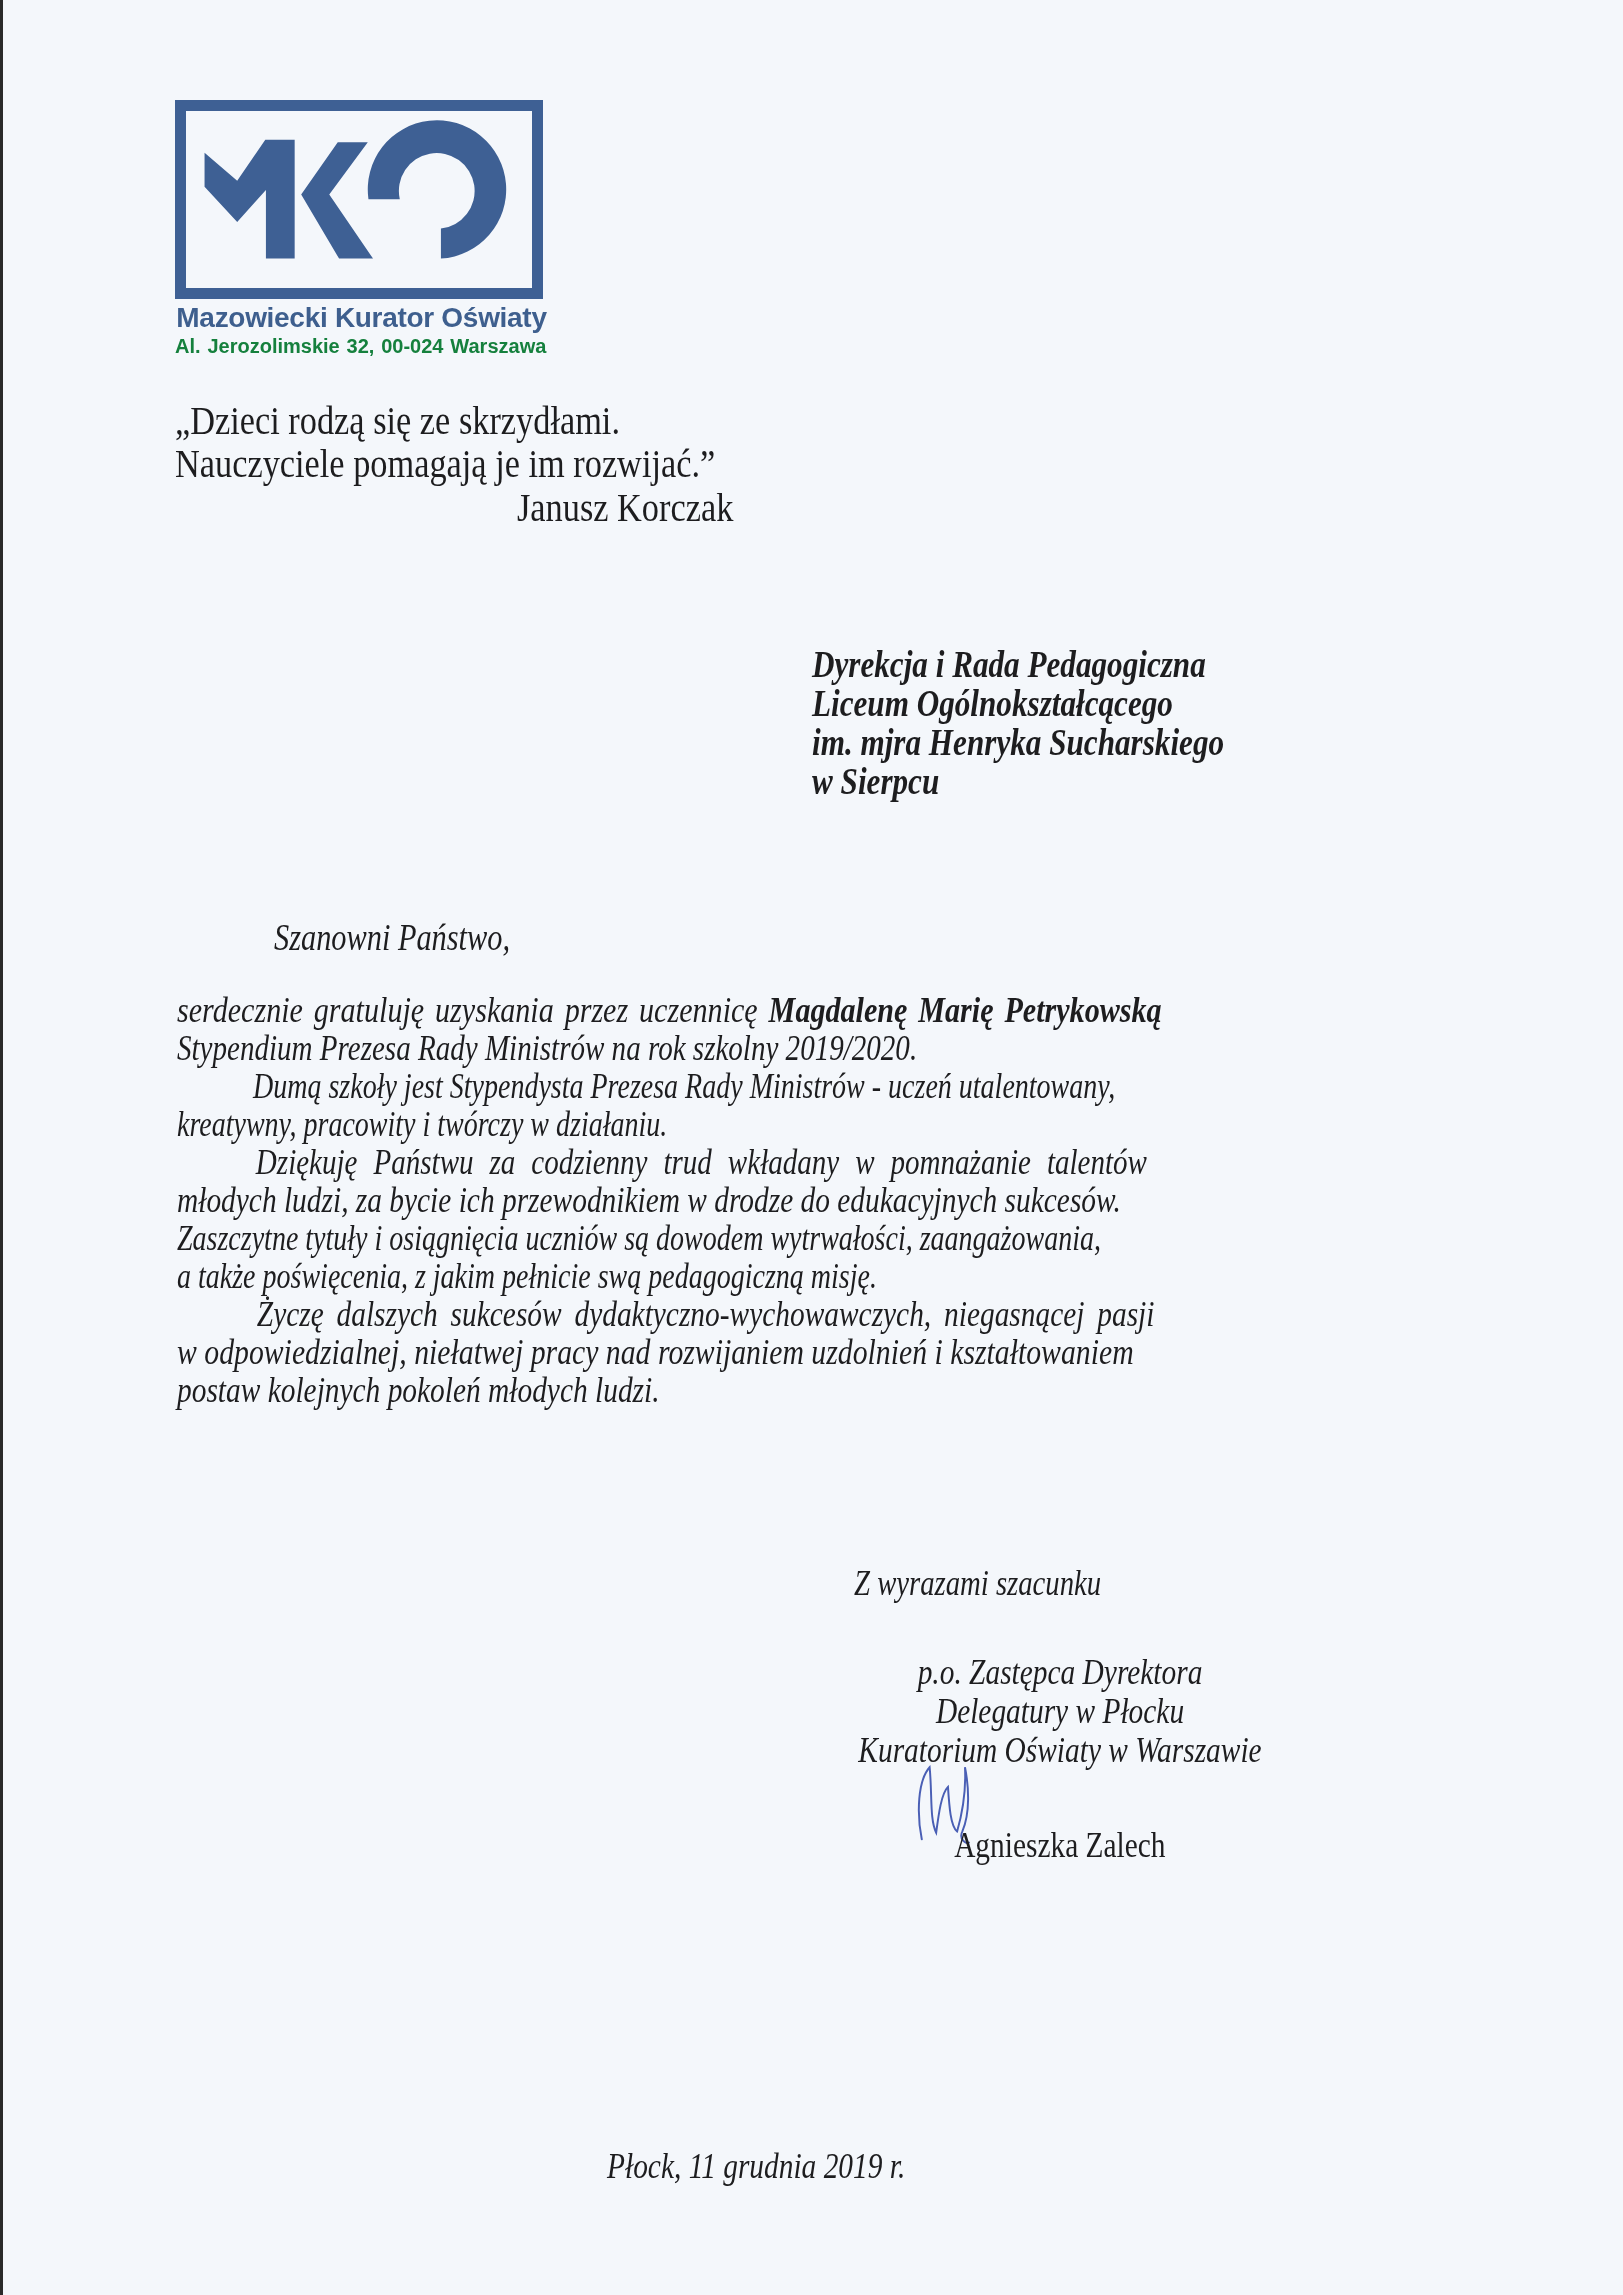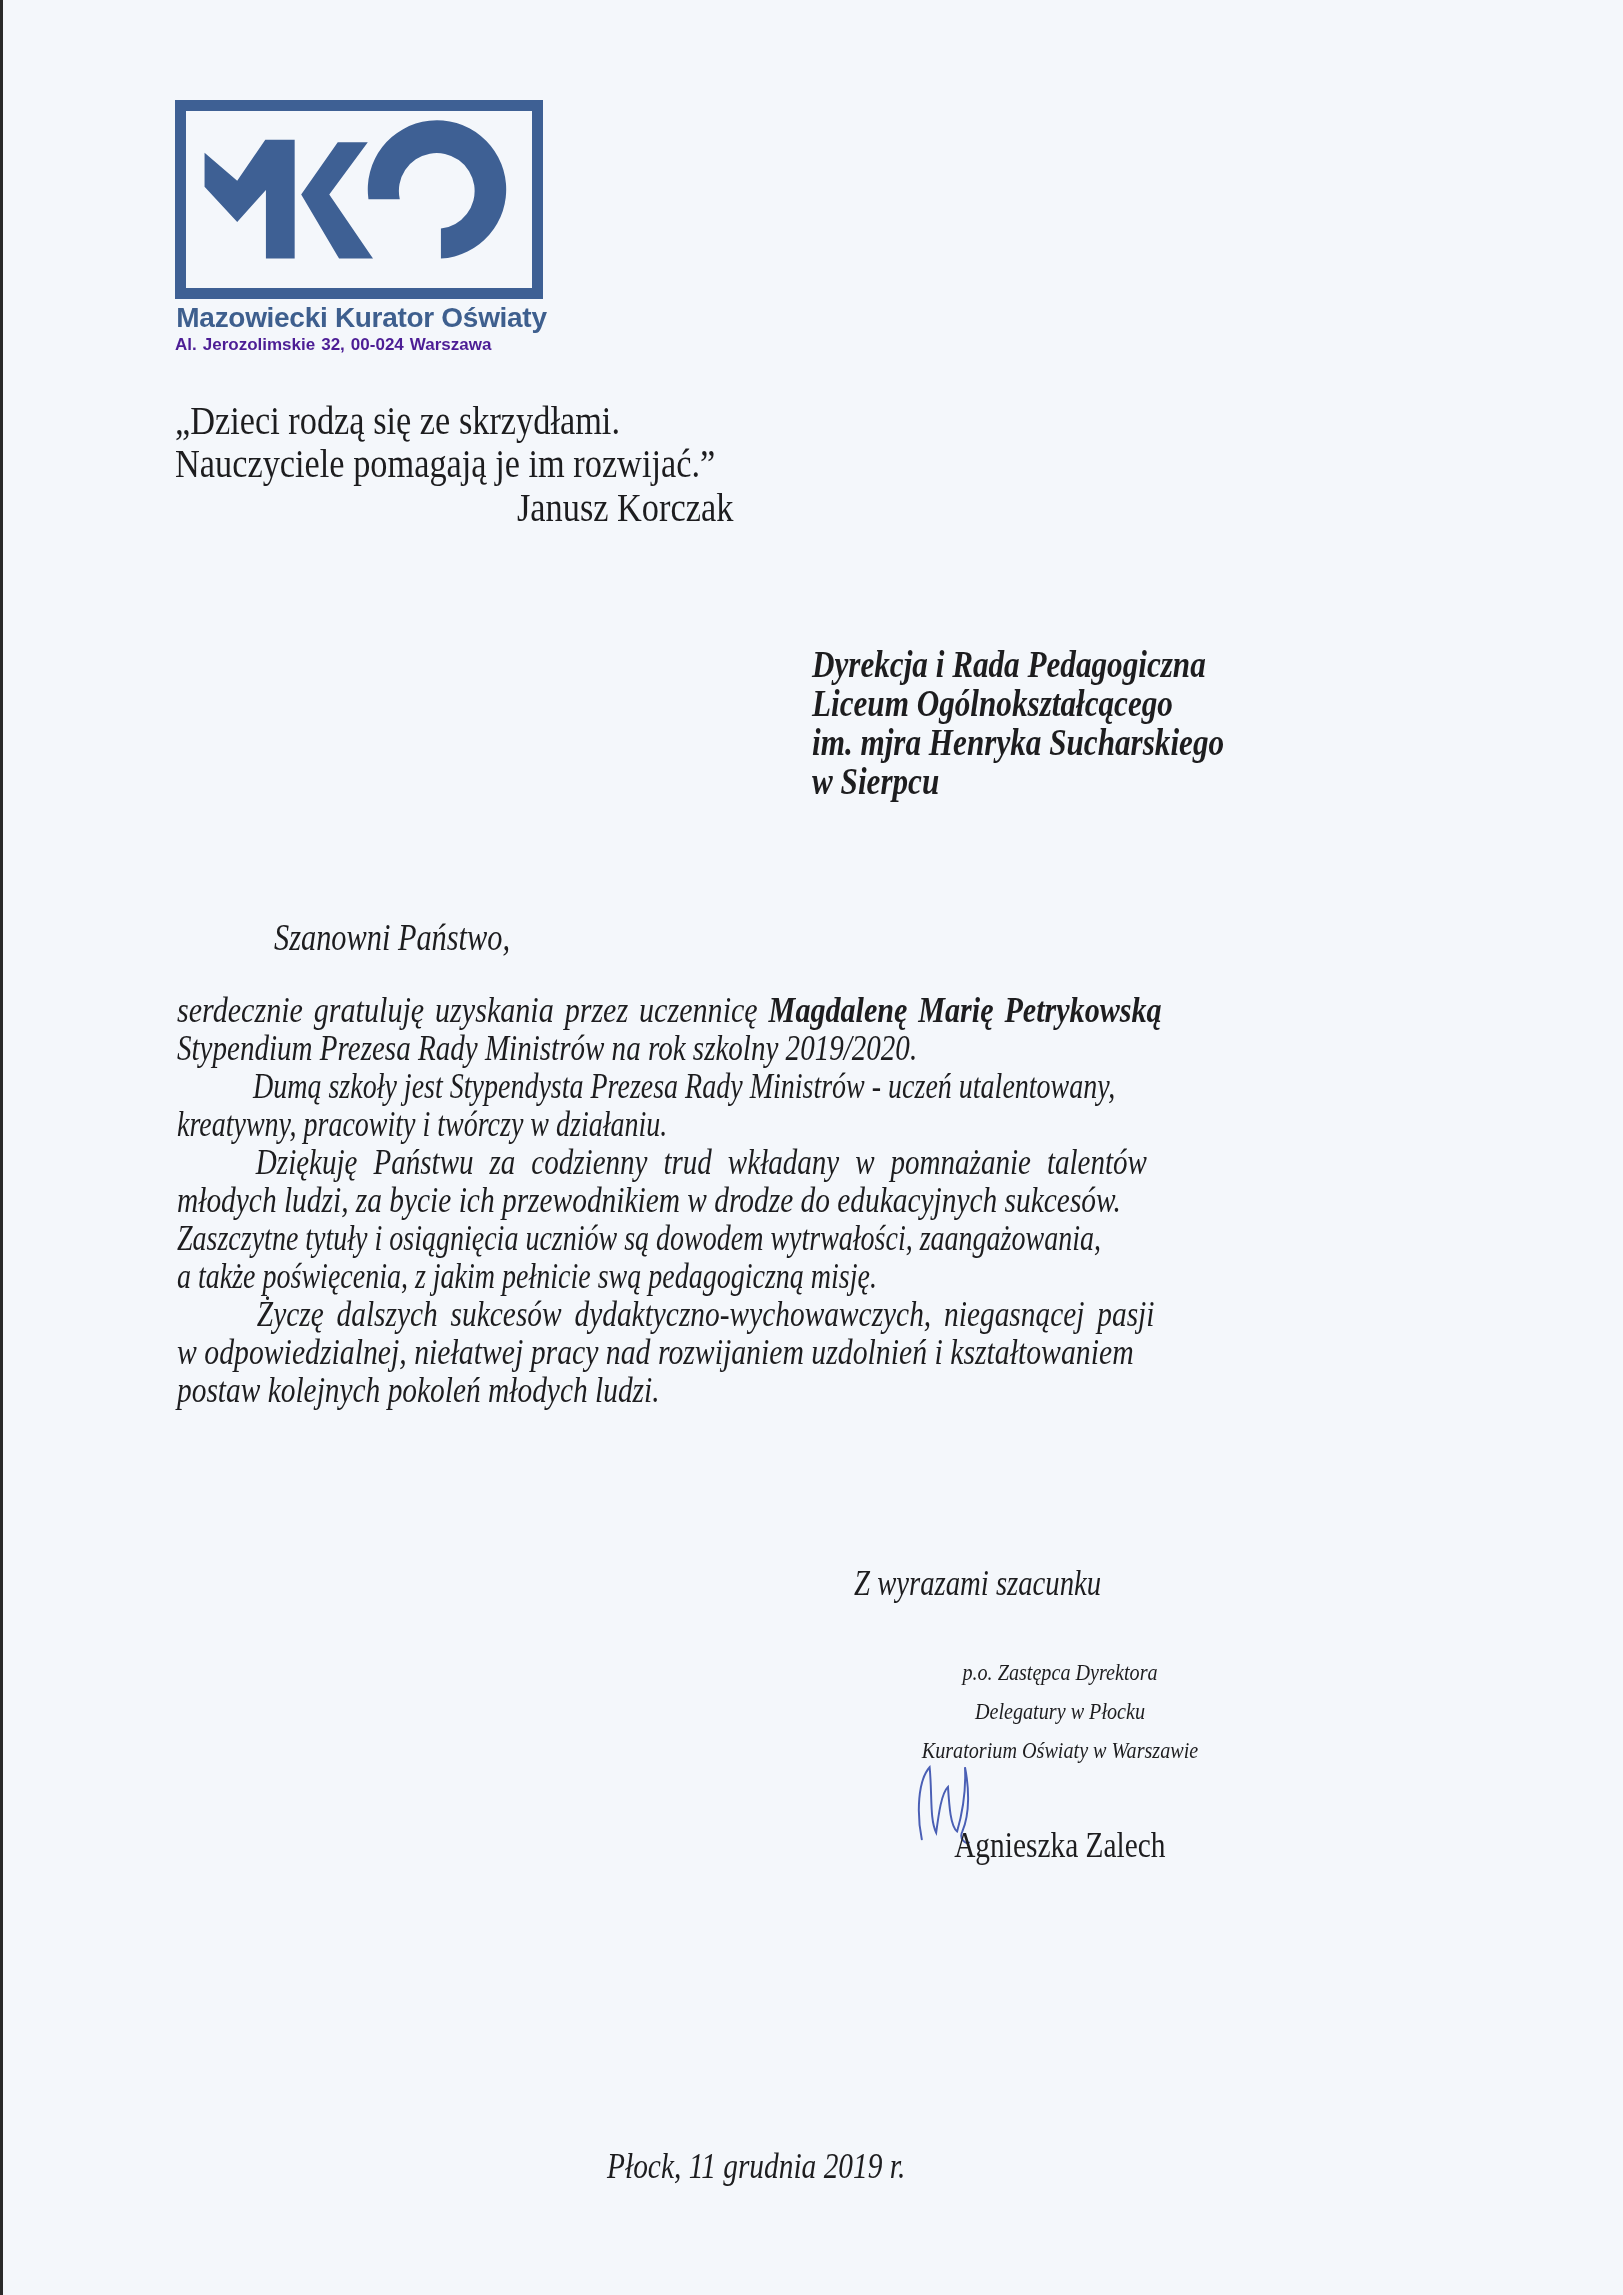--- a/index.html
+++ b/index.html
@@ -25,21 +25,21 @@
     .logo svg { position: absolute; left: 0; top: 0; }
     .logo-title {
       position: absolute; left: 175px; top: 302px; width: 373px;
       font-family: "Liberation Sans", "DejaVu Sans", sans-serif;
       font-weight: bold; font-size: 28px; color: #3e5f8e;
       letter-spacing: -0.3px; text-align: center; white-space: nowrap;
     }
     .logo-address {
       position: absolute; left: 175px; top: 335px; width: 368px;
       font-family: "Liberation Sans", "DejaVu Sans", sans-serif;
-      font-weight: bold; font-size: 17px; color: #4c1d95;
+      font-weight: bold; font-size: 20px; color: #15803d;
       white-space: nowrap; word-spacing: 1.3px;
     }
     
     .quote {
       position: absolute; left: 175px; top: 399px;
       font-size: 39px; line-height: 43px;
       transform: scaleX(0.88); transform-origin: left top;
       white-space: nowrap;
     }
     .quote-author {
@@ -76,21 +76,21 @@
     .line .name { font-weight: bold; }
     
     .closing {
       position: absolute; left: 854px; top: 1564px;
       font-style: italic; font-size: 35px;
       transform: scaleX(0.82); transform-origin: left top;
       white-space: nowrap;
     }
     .signatory {
       position: absolute; left: 772px; top: 1653px; width: 576px;
-      font-style: italic; font-size: 24px; line-height: 39px;
+      font-style: italic; font-size: 35px; line-height: 39px;
       text-align: center;
     }
     .signatory div { white-space: nowrap; height: 39px; transform: scaleX(0.84); }
     .signature {
       position: absolute; left: 910px; top: 1754px; width: 72px; height: 92px;
     }
     .sig-name {
       position: absolute; left: 772px; top: 1826px; width: 576px;
       font-size: 35px; text-align: center;
     }

